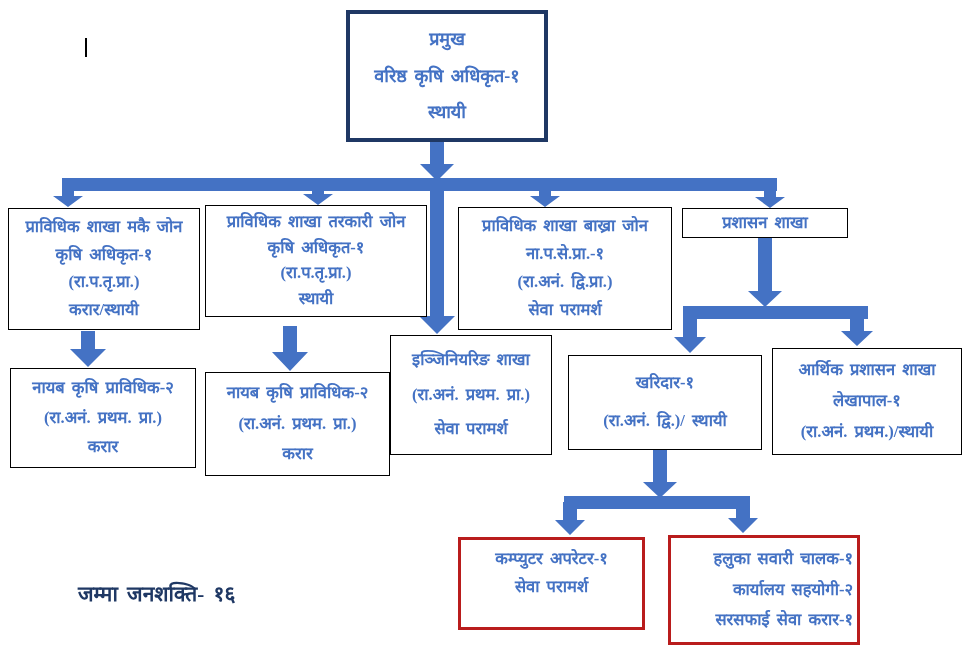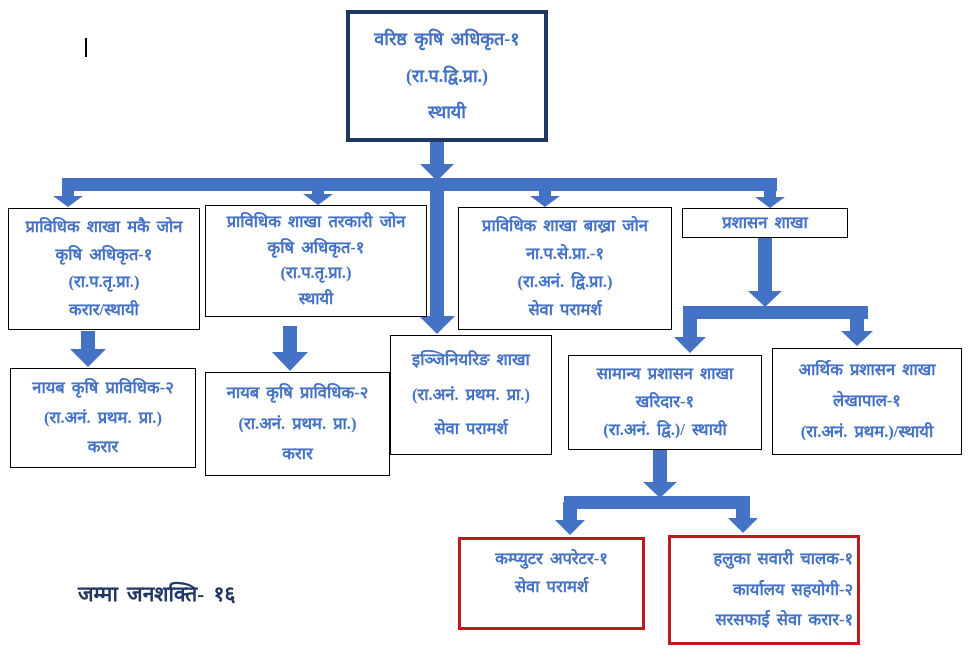--- a/index.html
+++ b/index.html
@@ -71,22 +71,22 @@
       <polygon points="653,450 667,450 667,482 677,482 660,498 643,482 653,482"></polygon>
       <rect x="564" y="496" width="186" height="13"></rect>
       <polygon points="563,502 577,502 577,520 585,520 570,535 555,520 563,520"></polygon>
       <polygon points="736,502 750,502 750,518 758,518 743,533 728,518 736,518"></polygon>
     </g>
   </svg>
 
   <div class="stray-mark" style="left:85px;top:38px;"></div>
 
   <div class="box box--root" style="left:346px;top:10px;width:202px;height:132px;">
+    <div class="ln">प्रमुख</div>
     <div class="ln">वरिष्ठ कृषि अधिकृत-१</div>
-    <div class="ln">(रा.प.द्वि.प्रा.)</div>
     <div class="ln">स्थायी</div>
   </div>
 
   <div class="box" style="left:8px;top:208px;width:192px;height:122px;">
     <div class="ln">प्राविधिक शाखा मकै जोन</div>
     <div class="ln">कृषि अधिकृत-१</div>
     <div class="ln">(रा.प.तृ.प्रा.)</div>
     <div class="ln">करार/स्थायी</div>
   </div>
 
@@ -120,21 +120,20 @@
     <div class="ln">करार</div>
   </div>
 
   <div class="box" style="left:205px;top:372px;width:185px;height:104px;">
     <div class="ln">नायब कृषि प्राविधिक-२</div>
     <div class="ln">(रा.अनं. प्रथम. प्रा.)</div>
     <div class="ln">करार</div>
   </div>
 
   <div class="box" style="left:568px;top:355px;width:194px;height:95px;">
-    <div class="ln">सामान्य प्रशासन शाखा</div>
     <div class="ln">खरिदार-१</div>
     <div class="ln">(रा.अनं. द्वि.)/ स्थायी</div>
   </div>
 
   <div class="box" style="left:772px;top:348px;width:190px;height:107px;">
     <div class="ln">आर्थिक प्रशासन शाखा</div>
     <div class="ln">लेखापाल-१</div>
     <div class="ln">(रा.अनं. प्रथम.)/स्थायी</div>
   </div>
 

